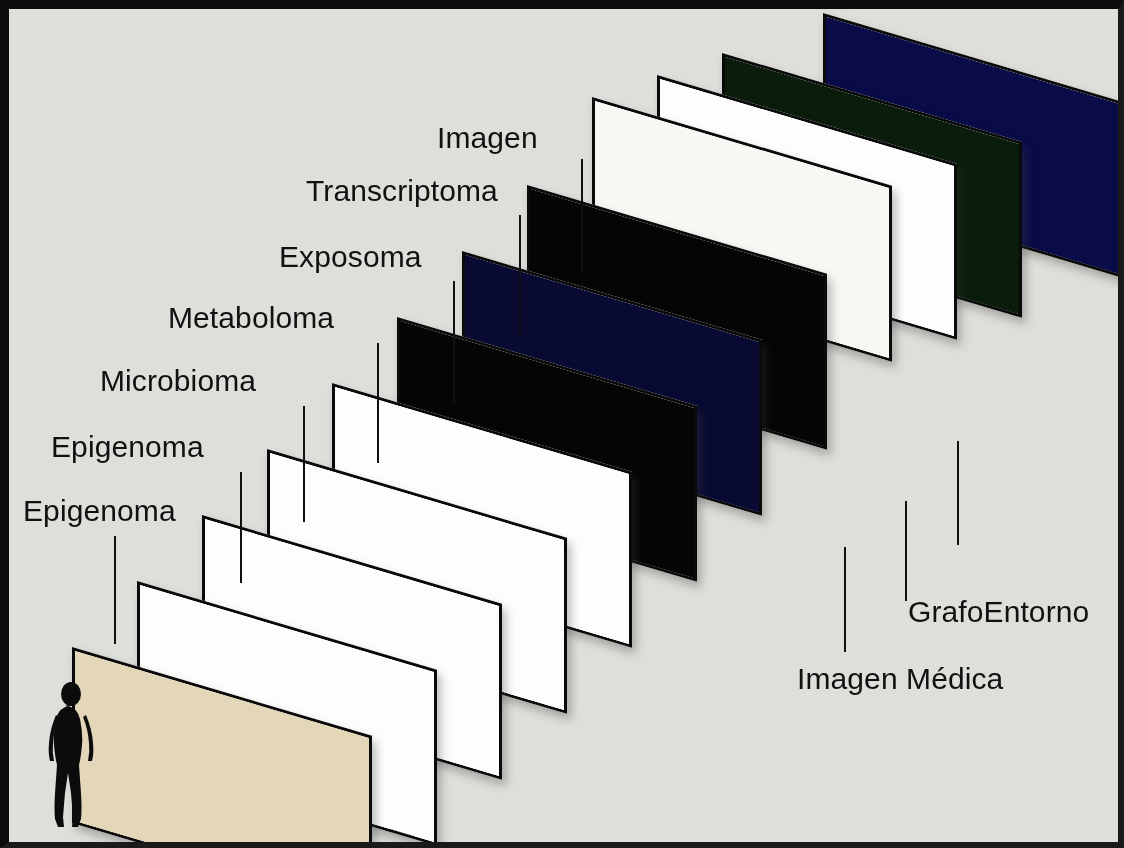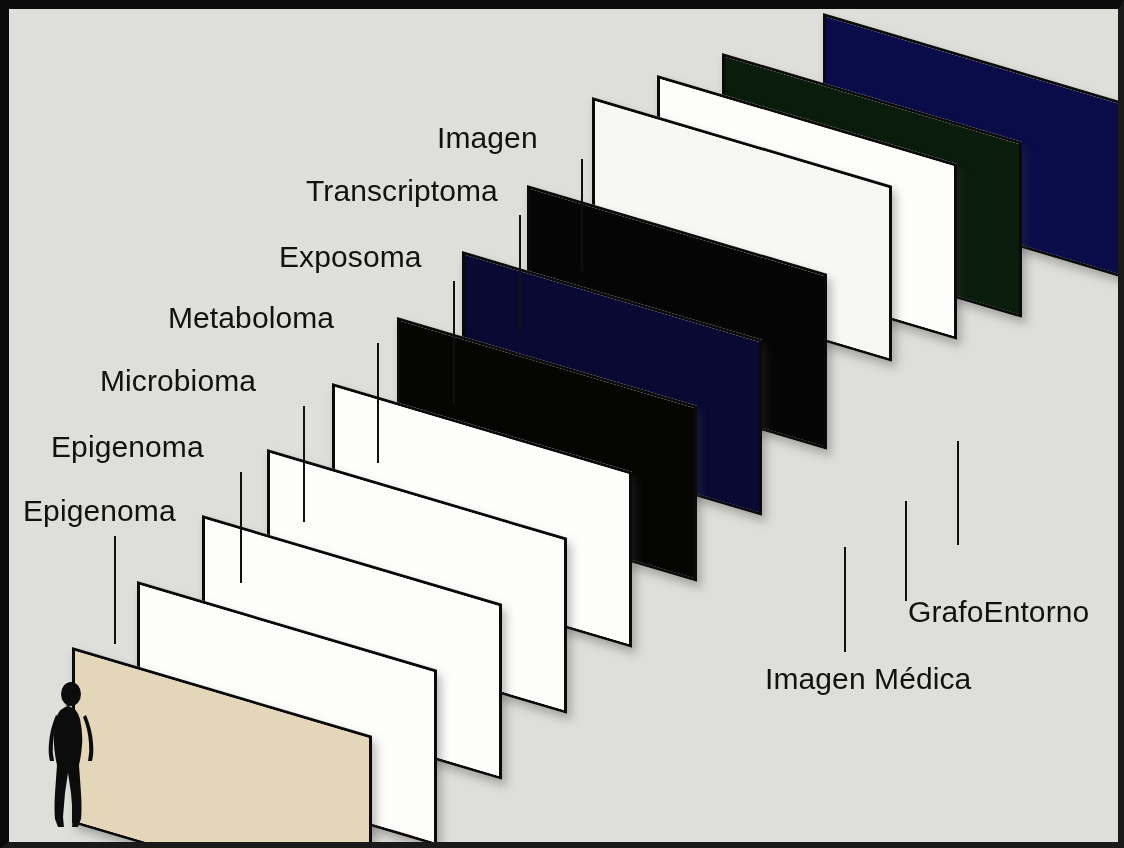--- a/index.html
+++ b/index.html
@@ -726,21 +726,21 @@
       <div class="leader" style="left:444px;top:272px;height:122px;"></div>
       <div class="label" style="left:270px;top:233px;">Exposoma</div>
 
       <div class="leader" style="left:510px;top:206px;height:120px;"></div>
       <div class="label" style="left:277px;top:167px;margin-left:20px;">Transcriptoma</div>
 
       <div class="leader" style="left:572px;top:150px;height:112px;"></div>
       <div class="label" style="left:428px;top:114px;">Imagen</div>
 
       <div class="leader" style="left:835px;top:538px;height:105px;"></div>
-      <div class="label" style="left:756px;top:655px;">Imagen Médica</div>
+      <div class="label" style="left:788px;top:655px;">Imagen Médica</div>
 
       <div class="leader" style="left:896px;top:492px;height:100px;"></div>
 
       <div class="leader" style="left:948px;top:432px;height:104px;"></div>
       <div class="label" style="left:899px;top:548px;margin-top:40px;">GrafoEntorno</div>
 
     </div>
   </div>
 </div>
 

